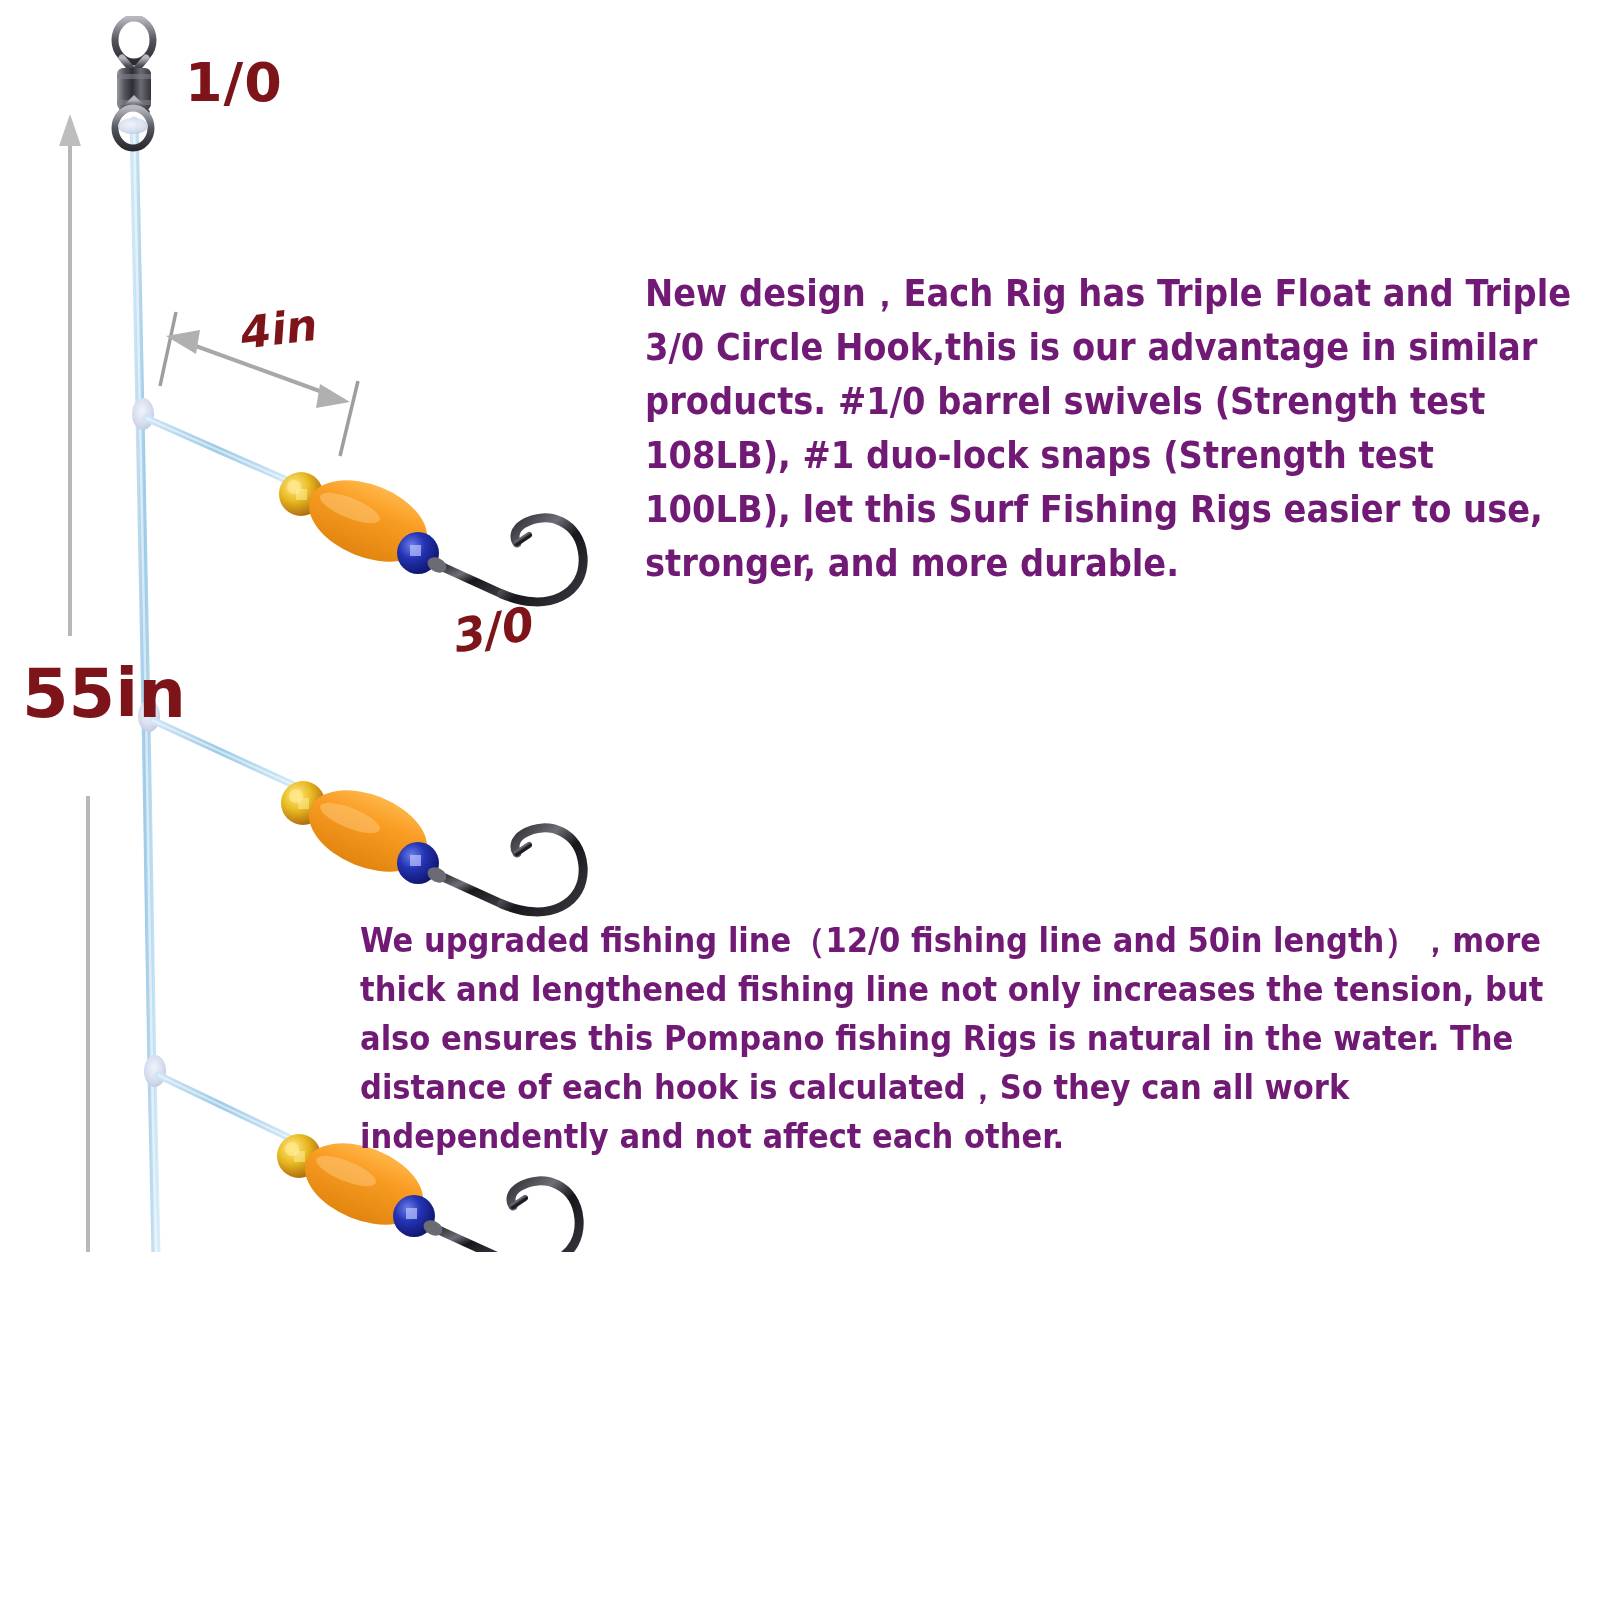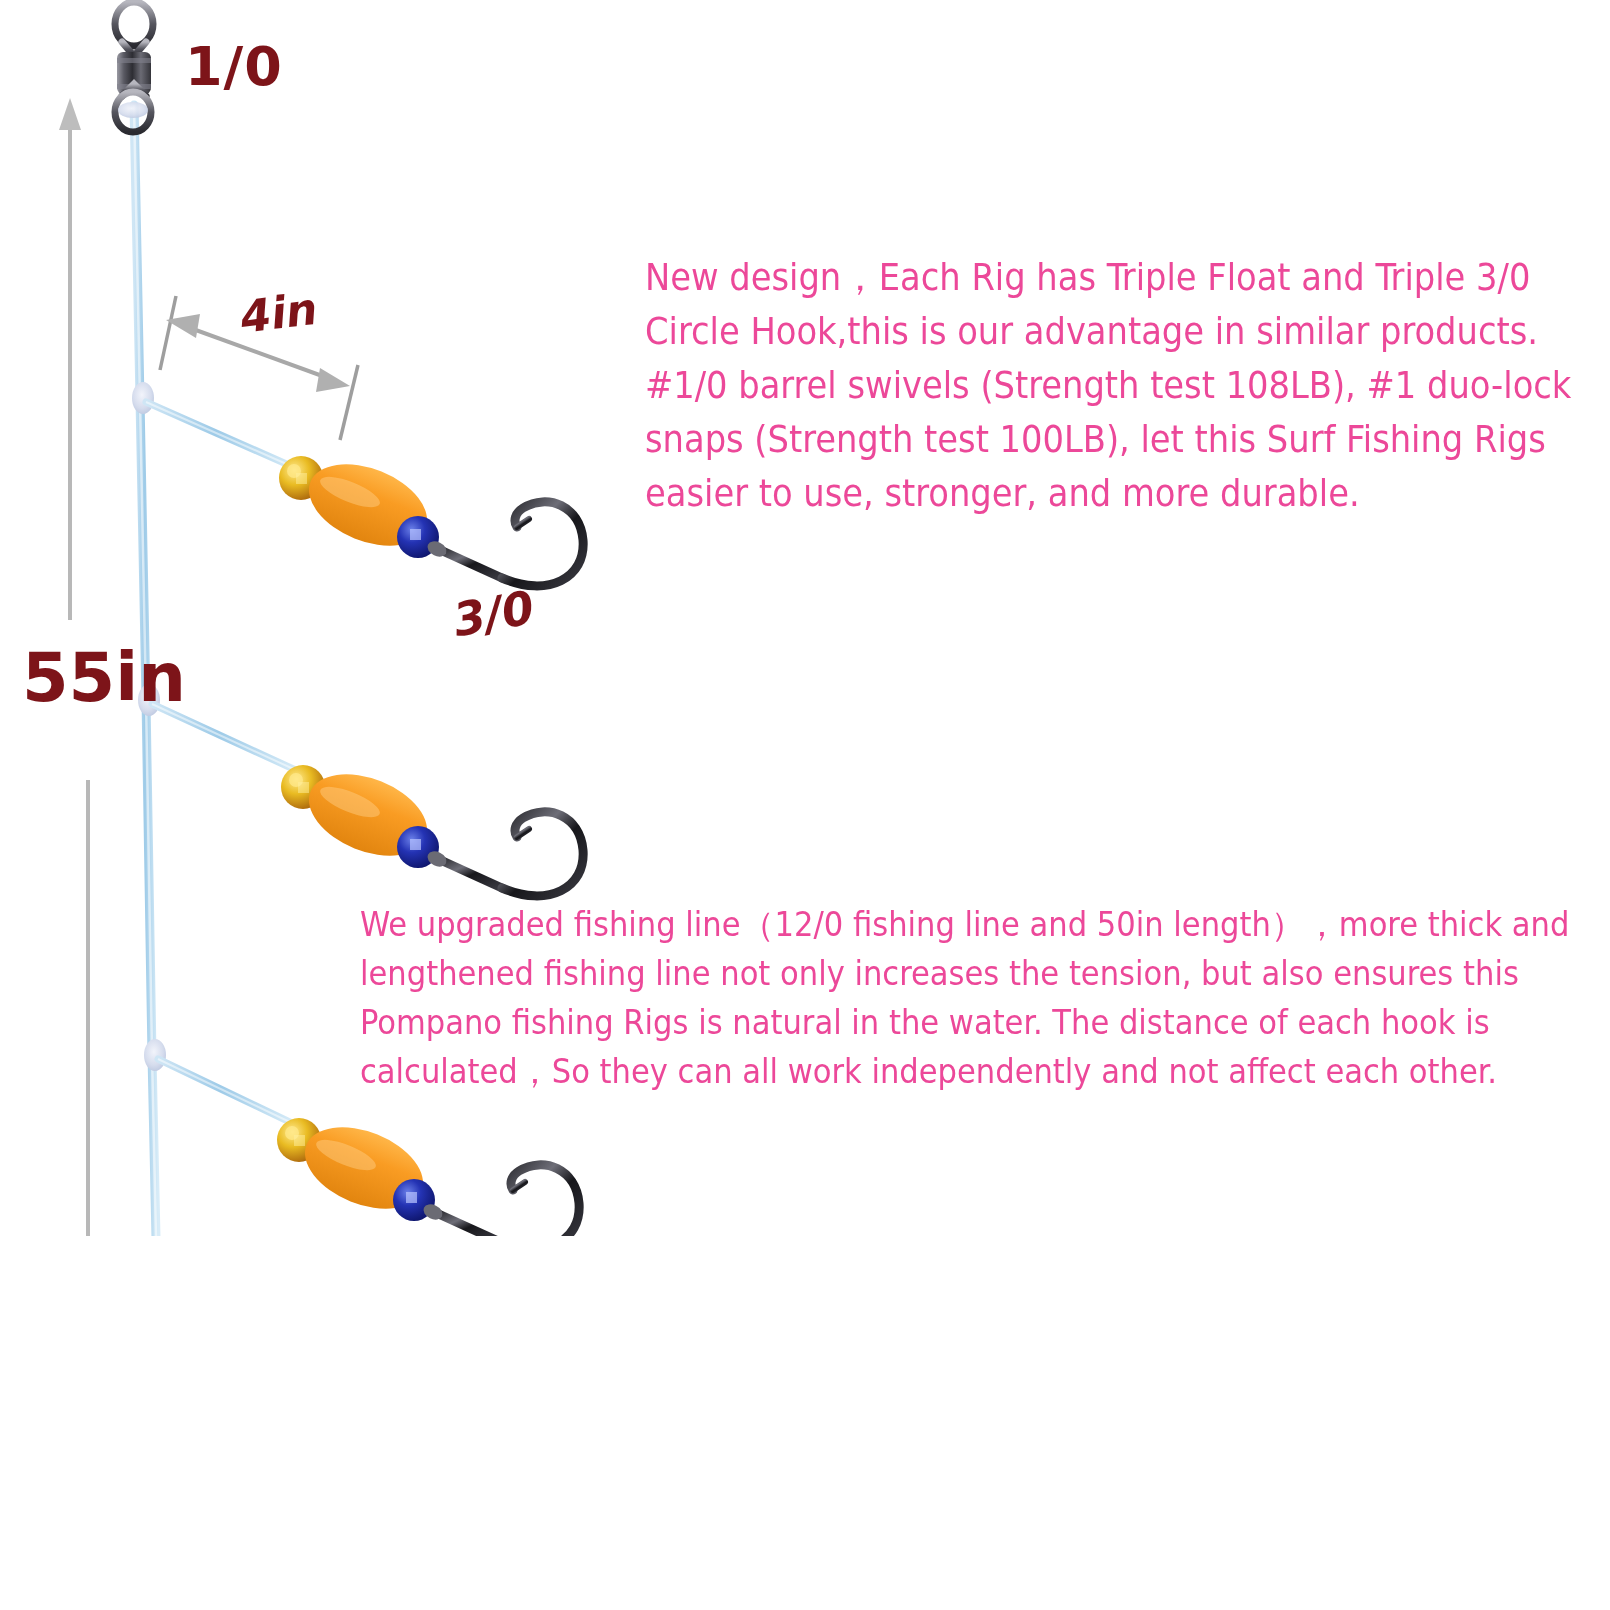--- a/index.html
+++ b/index.html
@@ -7,20 +7,21 @@
     padding: 0;
     background: #ffffff;
   }
   #page {
     position: relative;
     width: 1610px;
     height: 1236px;
     background: #ffffff;
     overflow: hidden;
     font-family: "DejaVu Sans", sans-serif;
+    margin-top: 16px;
   }
 
   
   #diagram {
     position: absolute;
     left: 0; top: 0;
     width: 1610px;
     height: 1610px;
   }
 
@@ -63,23 +64,23 @@
   }
   #label-snap-bottom {
     left: 208px;
     top: 1487px;
     font-size: 52px;
   }
 
   
   .para {
     position: absolute;
-    color: #ec4899;
+    color: #701a75;
     font-family: "DejaVu Sans", sans-serif;
-    font-weight: normal;
+    font-weight: bold;
     font-stretch: condensed;
     white-space: pre-line;
   }
   #para-1 {
     left: 645px;
     top: 250px;
     width: 940px;
     font-size: 37.5px;
     line-height: 1.44;
   }

